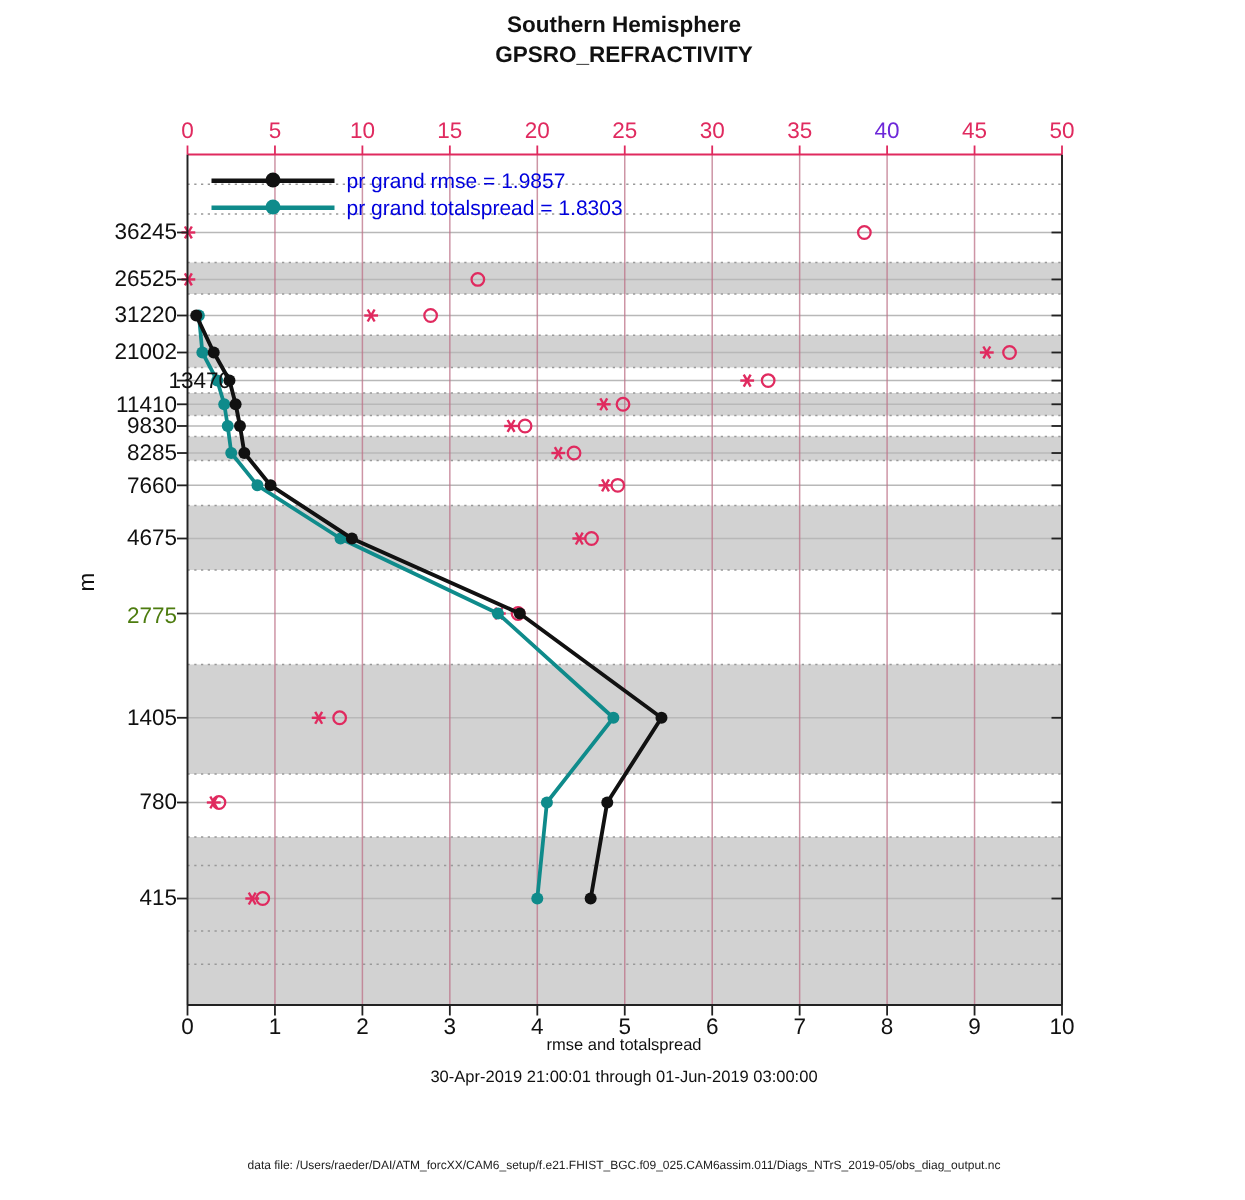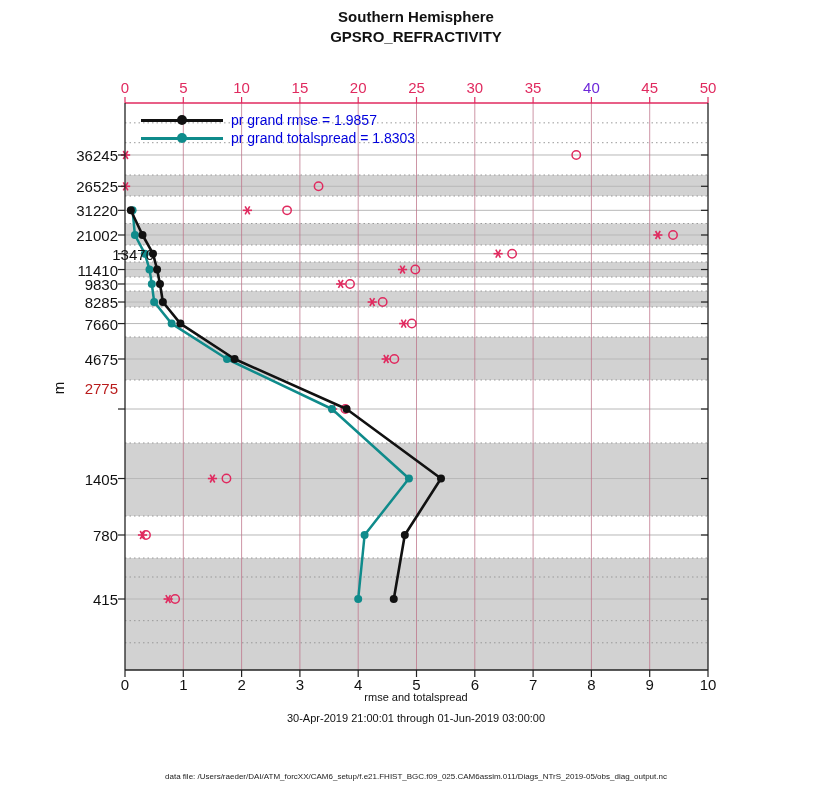--- a/index.html
+++ b/index.html
@@ -266,18 +266,18 @@
       <div class="abs ytick" style="left:118px;top:154.9939px;color:#111;">36245</div>
       <div class="abs ytick" style="left:118px;top:186.2923px;color:#111;">26525</div>
       <div class="abs ytick" style="left:118px;top:210.3331px;color:#111;">31220</div>
       <div class="abs ytick" style="left:118px;top:234.9976px;color:#111;">21002</div>
       <div class="abs ytick" style="left:118px;top:253.7086px;color:#111;margin-left:36px;">13470</div>
       <div class="abs ytick" style="left:118px;top:269.52790000000005px;color:#111;">11410</div>
       <div class="abs ytick" style="left:118px;top:283.9864px;color:#111;">9830</div>
       <div class="abs ytick" style="left:118px;top:302.017px;color:#111;">8285</div>
       <div class="abs ytick" style="left:118px;top:323.563px;color:#111;">7660</div>
       <div class="abs ytick" style="left:118px;top:359.0005px;color:#111;">4675</div>
-      <div class="abs ytick" style="left:118px;top:388px;color:#b91c1c;">2775</div>
+      <div class="abs ytick" style="left:118px;top:411px;color:#4d7c0f;">2775</div>
       <div class="abs ytick" style="left:118px;top:478.5241px;color:#111;">1405</div>
       <div class="abs ytick" style="left:118px;top:534.9973px;color:#111;">780</div>
       <div class="abs ytick" style="left:118px;top:599.0116px;color:#111;">415</div>
     </div>
 </div>
 
 </body></html>

